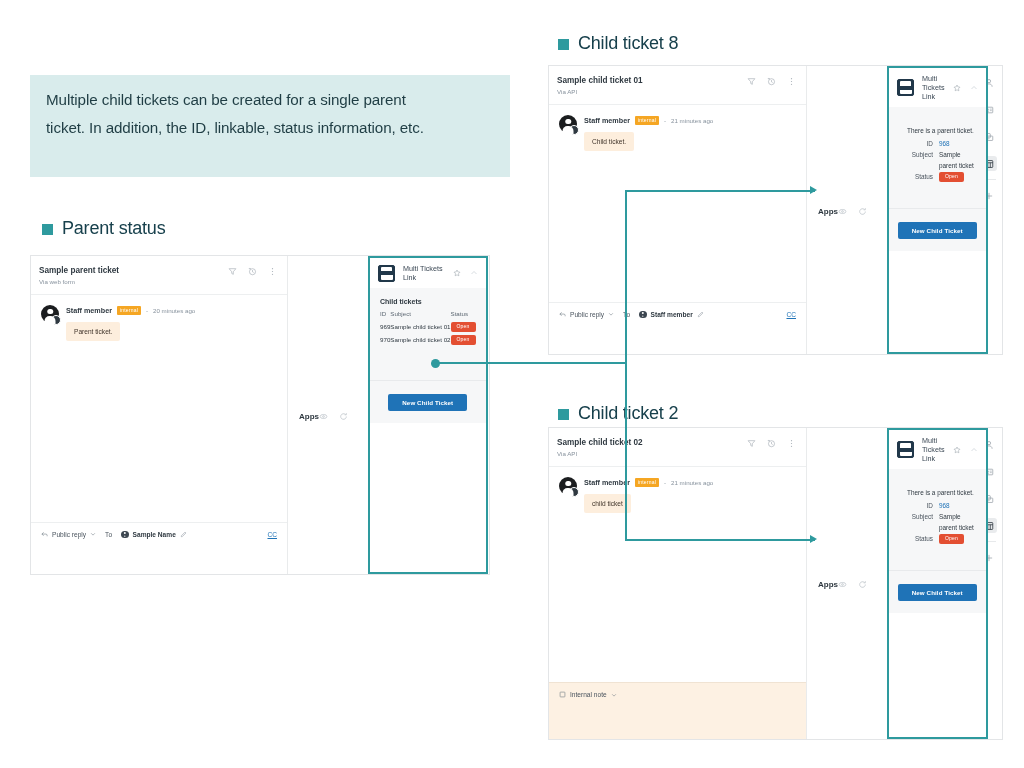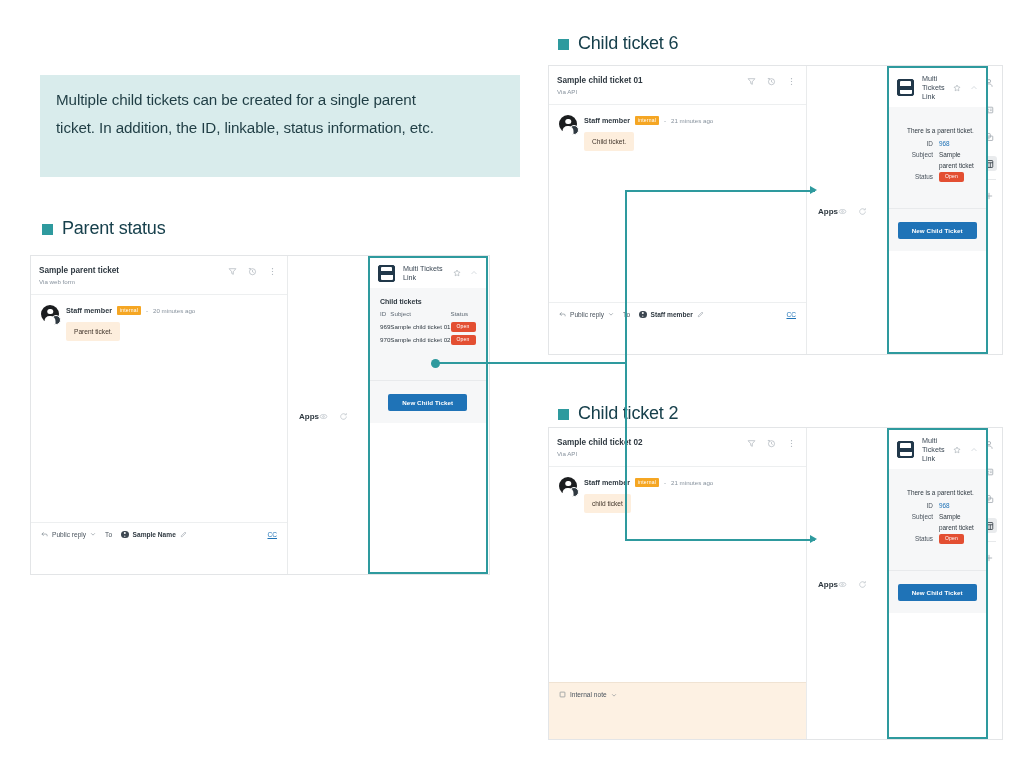--- a/index.html
+++ b/index.html
@@ -16,21 +16,21 @@
     color: #2f3941;
   }
   .page {
     position: absolute;
     inset: 0;
   }
 
   
   .callout {
     position: absolute;
-    left: 40px;
+    left: 30px;
     top: 75px;
     width: 480px;
     height: 102px;
     background: #d9ecec;
     box-sizing: border-box;
     padding: 11px 16px 0 16px;
   }
   .callout p {
     margin: 0;
     font-size: 15.2px;
@@ -398,21 +398,21 @@
     <p>ticket. In addition, the ID, linkable, status information, etc.</p>
   </div>
 
   <div class="section-head" style="left:42px; top:218px;">
     <span class="bullet"></span>
     <span>Parent status</span>
   </div>
 
   <div class="section-head" style="left:558px; top:33px;">
     <span class="bullet"></span>
-    <span>Child ticket 6</span>
+    <span>Child ticket 8</span>
   </div>
 
   <div class="section-head" style="left:558px; top:403px;">
     <span class="bullet"></span>
     <span>Child ticket 2</span>
   </div>
 
   <div class="window" style="left:30px; top:255px; width:460px; height:320px;">
 
     <div class="conv" style="width:259px;">

